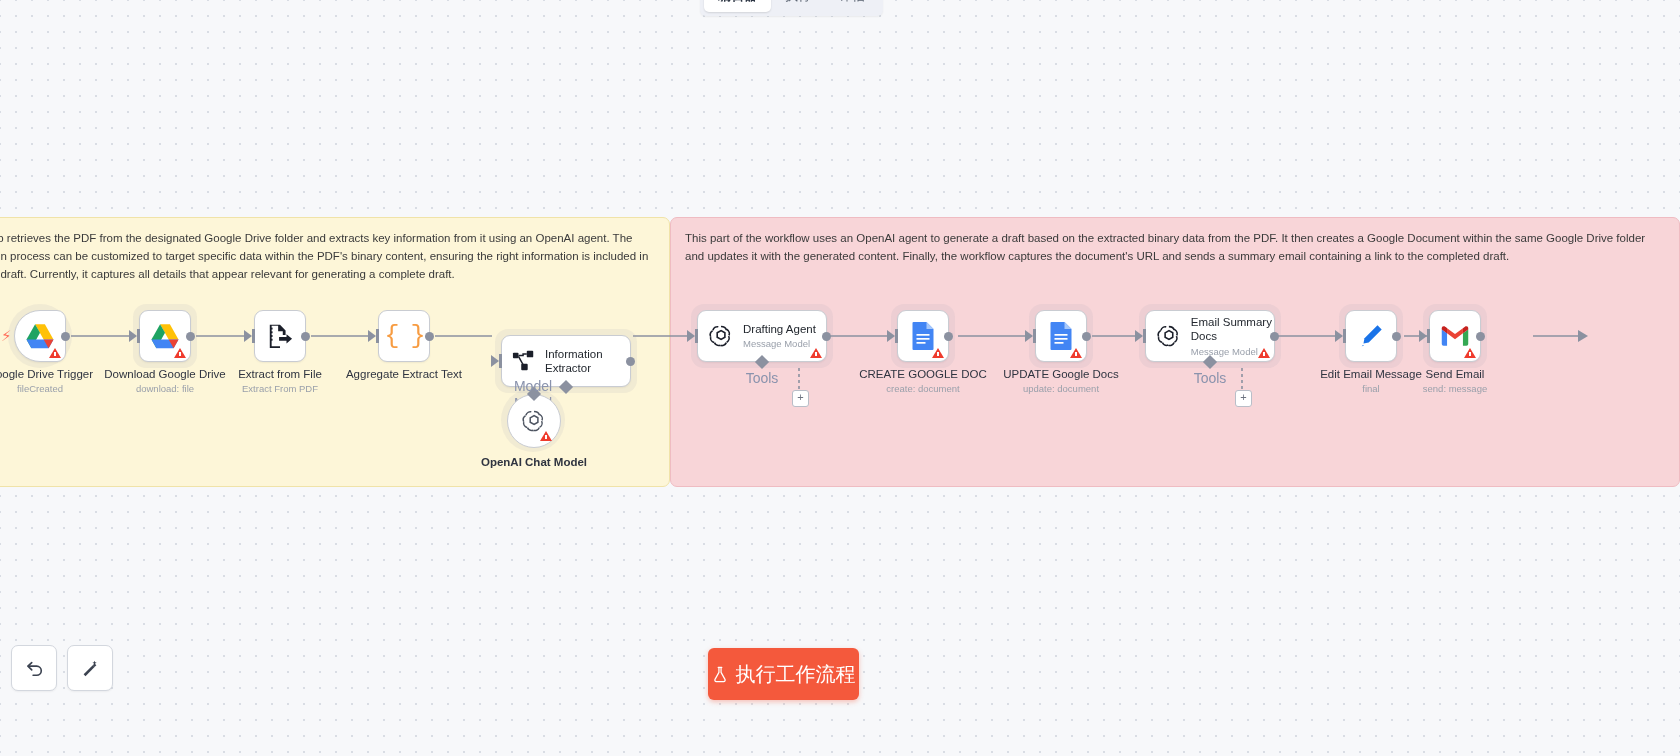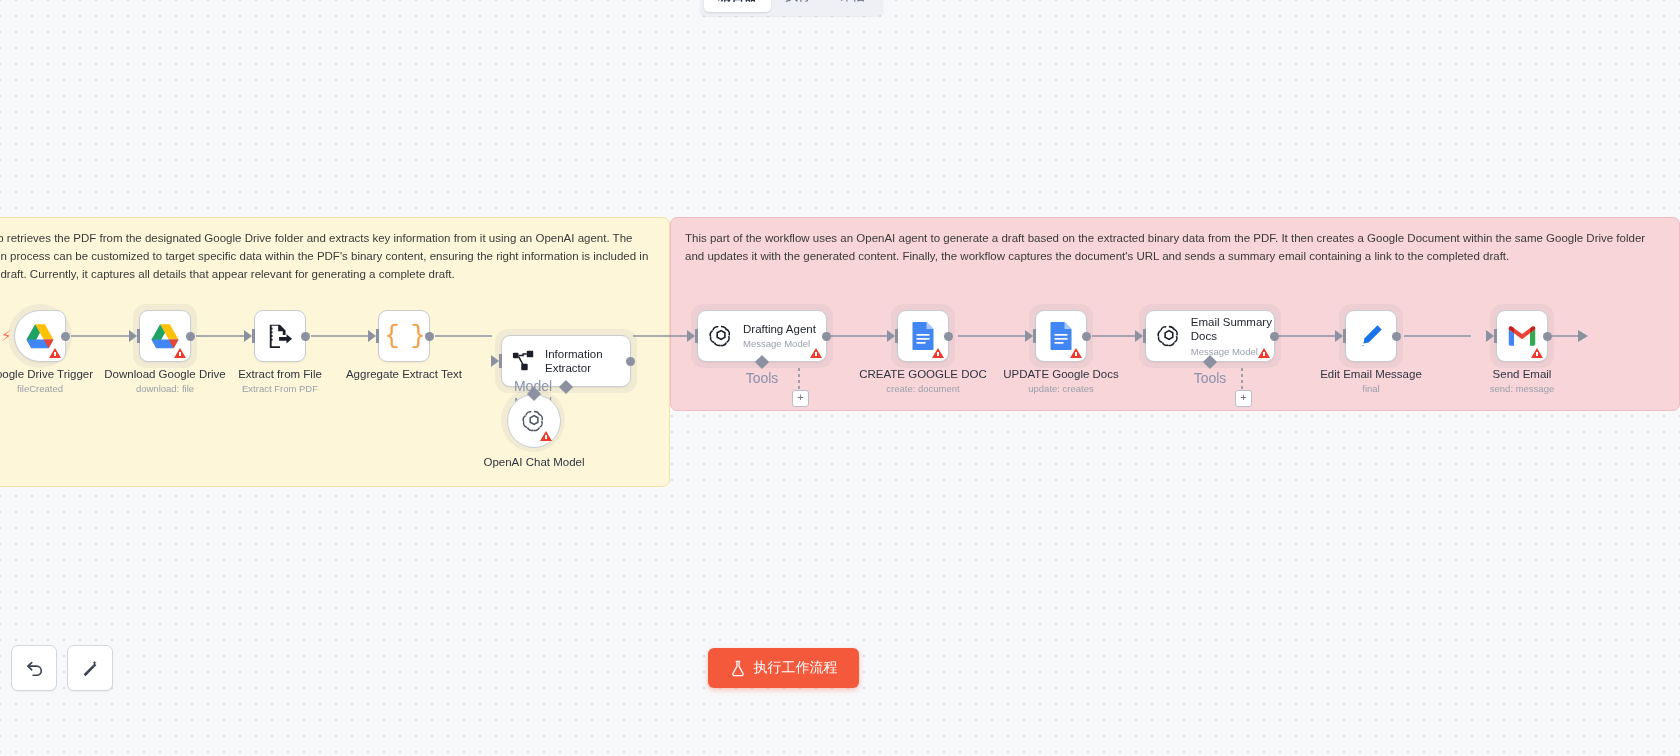--- a/index.html
+++ b/index.html
@@ -38,21 +38,21 @@
   }
   .sticky .note{
     font-size:11.5px;line-height:1.55;padding:12px 14px 0 14px;
     color:#3a3a3a;
   }
   #sticky-yellow{
     left:-58px;top:217px;width:728px;height:270px;
     background:#fdf6d8;border:1px solid #f0e3a8;
   }
   #sticky-pink{
-    left:670px;top:217px;width:1010px;height:194px;
+    left:670px;top:217px;width:1010px;height:270px;
     background:#f8d5d8;border:1px solid #efbcc2;
   }
 
   
   #edges{position:absolute;inset:0;z-index:2;pointer-events:none;}
 
   
   .node{
     position:absolute;z-index:5;
   }
@@ -131,24 +131,24 @@
   }
 
   
   .ctrlbtn{
     position:absolute;width:44px;height:44px;background:#fff;
     border:1px solid #d3d7de;border-radius:7px;
     display:flex;align-items:center;justify-content:center;z-index:30;
     box-shadow:0 1px 2px rgba(0,0,0,.05);
   }
   #execute-button{
-    position:absolute;left:708px;top:648px;width:151px;height:40px;
+    position:absolute;left:708px;top:648px;width:151px;height:52px;
     background:#f4593c;color:#fff;border:none;border-radius:6px;
     display:flex;align-items:center;justify-content:center;gap:8px;
-    font-size:14px;font-family:"Liberation Sans","DejaVu Sans",sans-serif;
+    font-size:20px;font-family:"Liberation Sans","DejaVu Sans",sans-serif;
     z-index:30;box-shadow:0 2px 5px rgba(244,89,60,.35);
   }
 </style>
 </head>
 <body>
 
 <div id="canvas"></div>
 
 <div class="tabbar">
   <div class="tab active">编辑器</div>
@@ -275,21 +275,21 @@
   <div class="circ" style="left:0;top:0;position:relative;">
     <div class="diamond" style="top:-6px;bottom:auto;"></div>
     <svg width="26" height="26" viewBox="0 0 26 26">
       <g fill="none" stroke="#4d5461" stroke-width="1.5">
         <path d="M13 3.5c3 0 5 2 5.4 3.6M18.6 6.3c2.6 1.5 3.2 4.3 2.3 6.1M20.6 13.1c1.3 2.7-.2 5.2-1.9 6.1M18.3 19.6c-1.1 2.8-4 3.4-5.8 2.7M12.1 22.2c-2.8.9-5-.9-5.7-2.6M6.1 19.4c-2.8-.7-3.8-3.4-3.4-5.3M2.7 13.7C1.5 11 3 8.6 4.6 7.6M4.9 7.3C5.7 4.4 8.4 3.4 10.3 3.8"></path>
         <path d="M9.2 9.8l3.9-2.2 3.8 2.2v4.4l-3.8 2.2-3.9-2.2z"></path>
       </g>
     </svg>
     <div class="warn" style="right:8px;bottom:6px;"></div>
   </div>
-  <div class="nlabel" style="top:62px;">OpenAI Chat Model</div>
+  <div class="nlabel" style="top:62px;font-weight:bold;">OpenAI Chat Model</div>
 </div>
 
 <div class="node" style="left:697px;top:310px;">
   <div class="halo" style="left:-6px;top:-6px;width:142px;height:64px;"></div>
   <div class="nbox wide">
     <div class="inbar"></div>
     <div class="inarrow"></div>
     <svg width="26" height="26" viewBox="0 0 26 26">
       <g fill="none" stroke="#1b1f2a" stroke-width="1.6">
         <path d="M13 3.5c3 0 5 2 5.4 3.6M18.6 6.3c2.6 1.5 3.2 4.3 2.3 6.1M20.6 13.1c1.3 2.7-.2 5.2-1.9 6.1M18.3 19.6c-1.1 2.8-4 3.4-5.8 2.7M12.1 22.2c-2.8.9-5-.9-5.7-2.6M6.1 19.4c-2.8-.7-3.8-3.4-3.4-5.3M2.7 13.7C1.5 11 3 8.6 4.6 7.6M4.9 7.3C5.7 4.4 8.4 3.4 10.3 3.8"></path>
@@ -340,21 +340,21 @@
       <g fill="#fff">
         <rect x="5" y="13" width="13" height="1.7"></rect>
         <rect x="5" y="17" width="13" height="1.7"></rect>
         <rect x="5" y="21" width="9" height="1.7"></rect>
       </g>
     </svg>
     <div class="warn"></div>
     <div class="port out"></div>
   </div>
   <div class="nlabel">UPDATE Google Docs</div>
-  <div class="nsub">update: creates</div>
+  <div class="nsub">update: document</div>
 </div>
 
 <div class="node" style="left:1145px;top:310px;">
   <div class="halo" style="left:-6px;top:-6px;width:142px;height:64px;"></div>
   <div class="nbox wide">
     <div class="inbar"></div>
     <div class="inarrow"></div>
     <svg width="26" height="26" viewBox="0 0 26 26">
       <g fill="none" stroke="#1b1f2a" stroke-width="1.6">
         <path d="M13 3.5c3 0 5 2 5.4 3.6M18.6 6.3c2.6 1.5 3.2 4.3 2.3 6.1M20.6 13.1c1.3 2.7-.2 5.2-1.9 6.1M18.3 19.6c-1.1 2.8-4 3.4-5.8 2.7M12.1 22.2c-2.8.9-5-.9-5.7-2.6M6.1 19.4c-2.8-.7-3.8-3.4-3.4-5.3M2.7 13.7C1.5 11 3 8.6 4.6 7.6M4.9 7.3C5.7 4.4 8.4 3.4 10.3 3.8"></path>
@@ -381,21 +381,21 @@
     <svg width="26" height="26" viewBox="0 0 28 28">
       <path d="M21 2.5l4.5 4.5-14 14-5.6 1.1 1.1-5.6z" fill="#1a73e8"></path>
       <path d="M5.4 23.6l-1.4 1.4 2.4-.5z" fill="#1a73e8"></path>
     </svg>
     <div class="port out"></div>
   </div>
   <div class="nlabel">Edit Email Message</div>
   <div class="nsub">final</div>
 </div>
 
-<div class="node" style="left:1496px;top:310px;">
+<div class="node" style="left:1429px;top:310px;">
   <div class="halo" style="left:-6px;top:-6px;width:64px;height:64px;"></div>
   <div class="nbox sq">
     <div class="inbar"></div>
     <div class="inarrow"></div>
     <svg width="30" height="24" viewBox="0 0 34 26">
       <path d="M2 4a2 2 0 0 1 2-2h2l11 8L28 2h2a2 2 0 0 1 2 2v18a2 2 0 0 1-2 2h-4V10l-9 6.6L8 10v14H4a2 2 0 0 1-2-2z" fill="#fff"></path>
       <path d="M4 24h4V10l-6-4.4V22a2 2 0 0 0 2 2z" fill="#4285f4"></path>
       <path d="M26 24h4a2 2 0 0 0 2-2V5.6L26 10z" fill="#34a853"></path>
       <path d="M2 4.2V5.6L8 10V4.2L5 2H4a2 2 0 0 0-2 2z" fill="#c5221f"></path>
       <path d="M32 4.2V5.6L26 10V4.2L29 2h1a2 2 0 0 1 2 2z" fill="#c5221f"></path>

